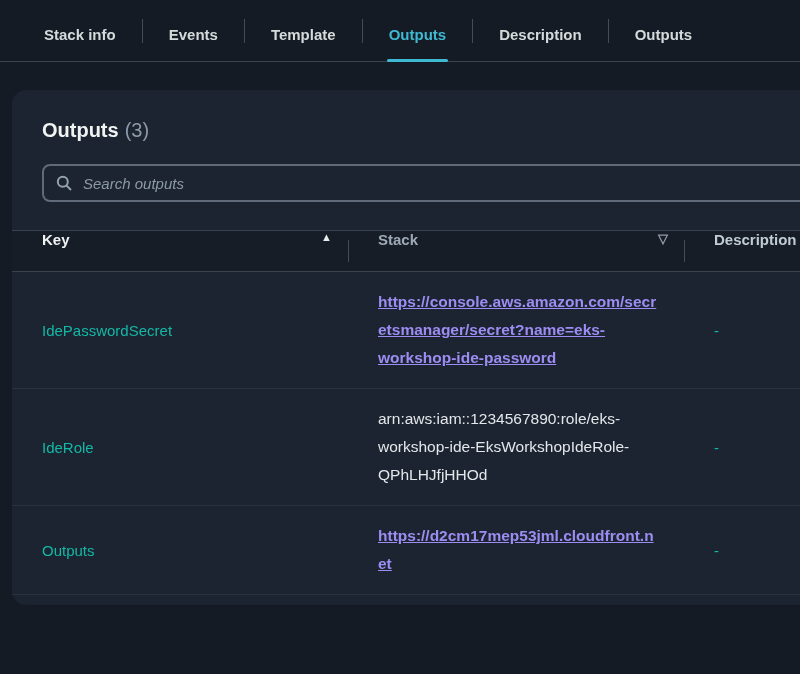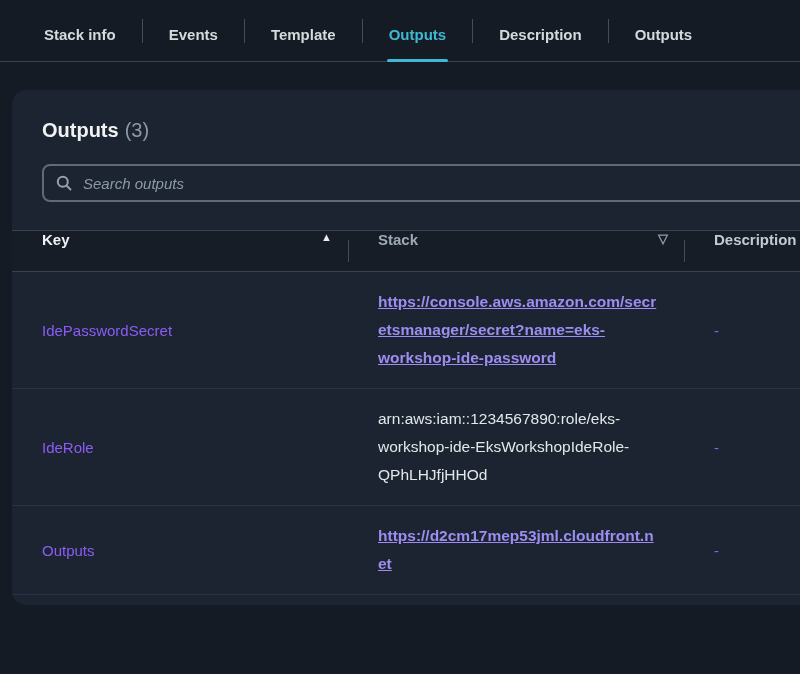--- a/index.html
+++ b/index.html
@@ -73,21 +73,21 @@
   .th-desc { color:#c1cbd3; }
   .sort-asc { color:#e8ecec; font-size:11px; }
   .sort-open { color:#8d99a8; font-size:13px; }
 
   .row {
     display:grid; grid-template-columns:336px 336px 276px;
     border-bottom:1px solid #29333f;
   }
   .cell-key, .cell-desc {
     display:flex; align-items:center;
-    padding:0 16px 0 30px; font-size:15px; color:#8b5cf6;
+    padding:0 16px 0 30px; font-size:15px; color:#14b8a6;
   }
   .cell-value {
     padding:16px 22px 16px 30px;
     font-size:15.5px; line-height:28px; color:#e3e7ea;
     overflow-wrap:anywhere; word-break:normal;
   }
   a.value-link {
     color:var(--link); font-weight:bold; text-decoration:underline; cursor:pointer;
   }
 </style>

